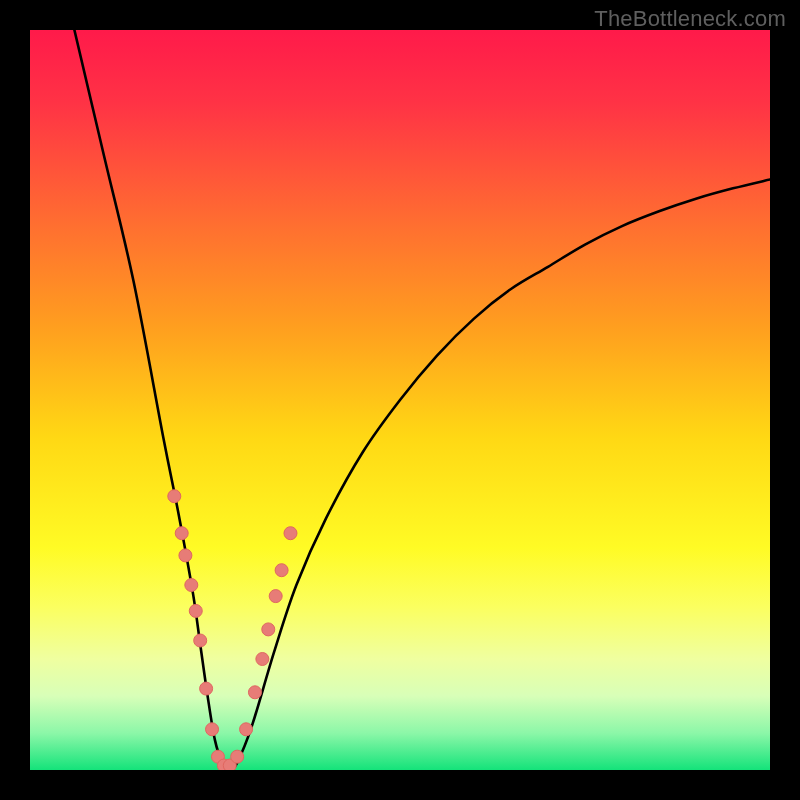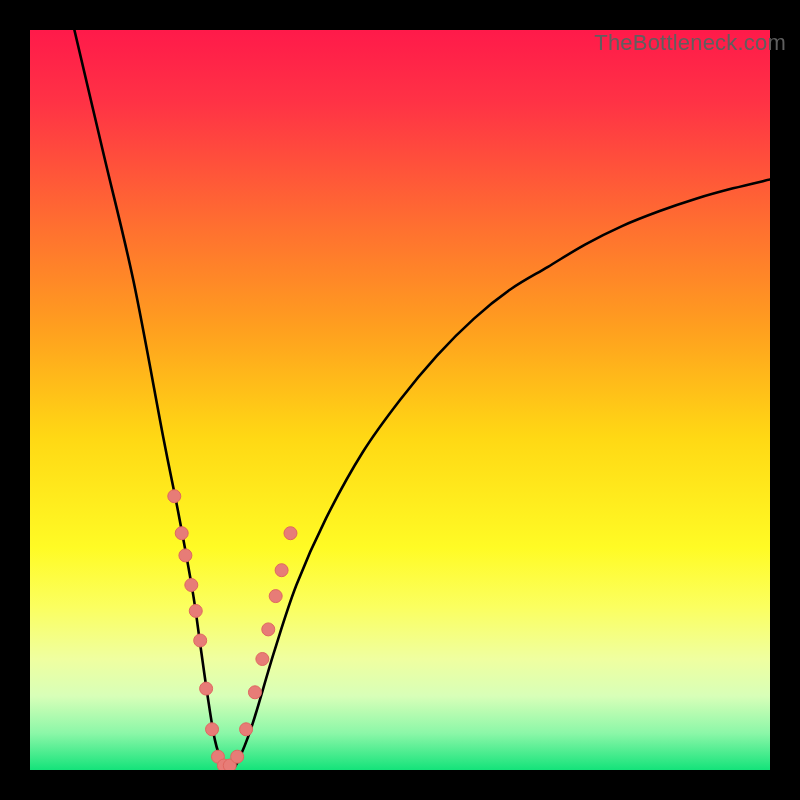--- a/index.html
+++ b/index.html
@@ -19,21 +19,20 @@
   }
   .watermark {
     position: absolute;
     top: 6px;
     right: 14px;
     color: #5f5f5f;
     font-size: 22px;
     font-weight: 400;
     letter-spacing: 0.2px;
     z-index: 10;
-    margin-top: 24px;
   }
   .plot-area {
     position: absolute;
     left: 30px;
     top: 30px;
     width: 740px;
     height: 740px;
     overflow: hidden;
   }
   .gradient-bg {

